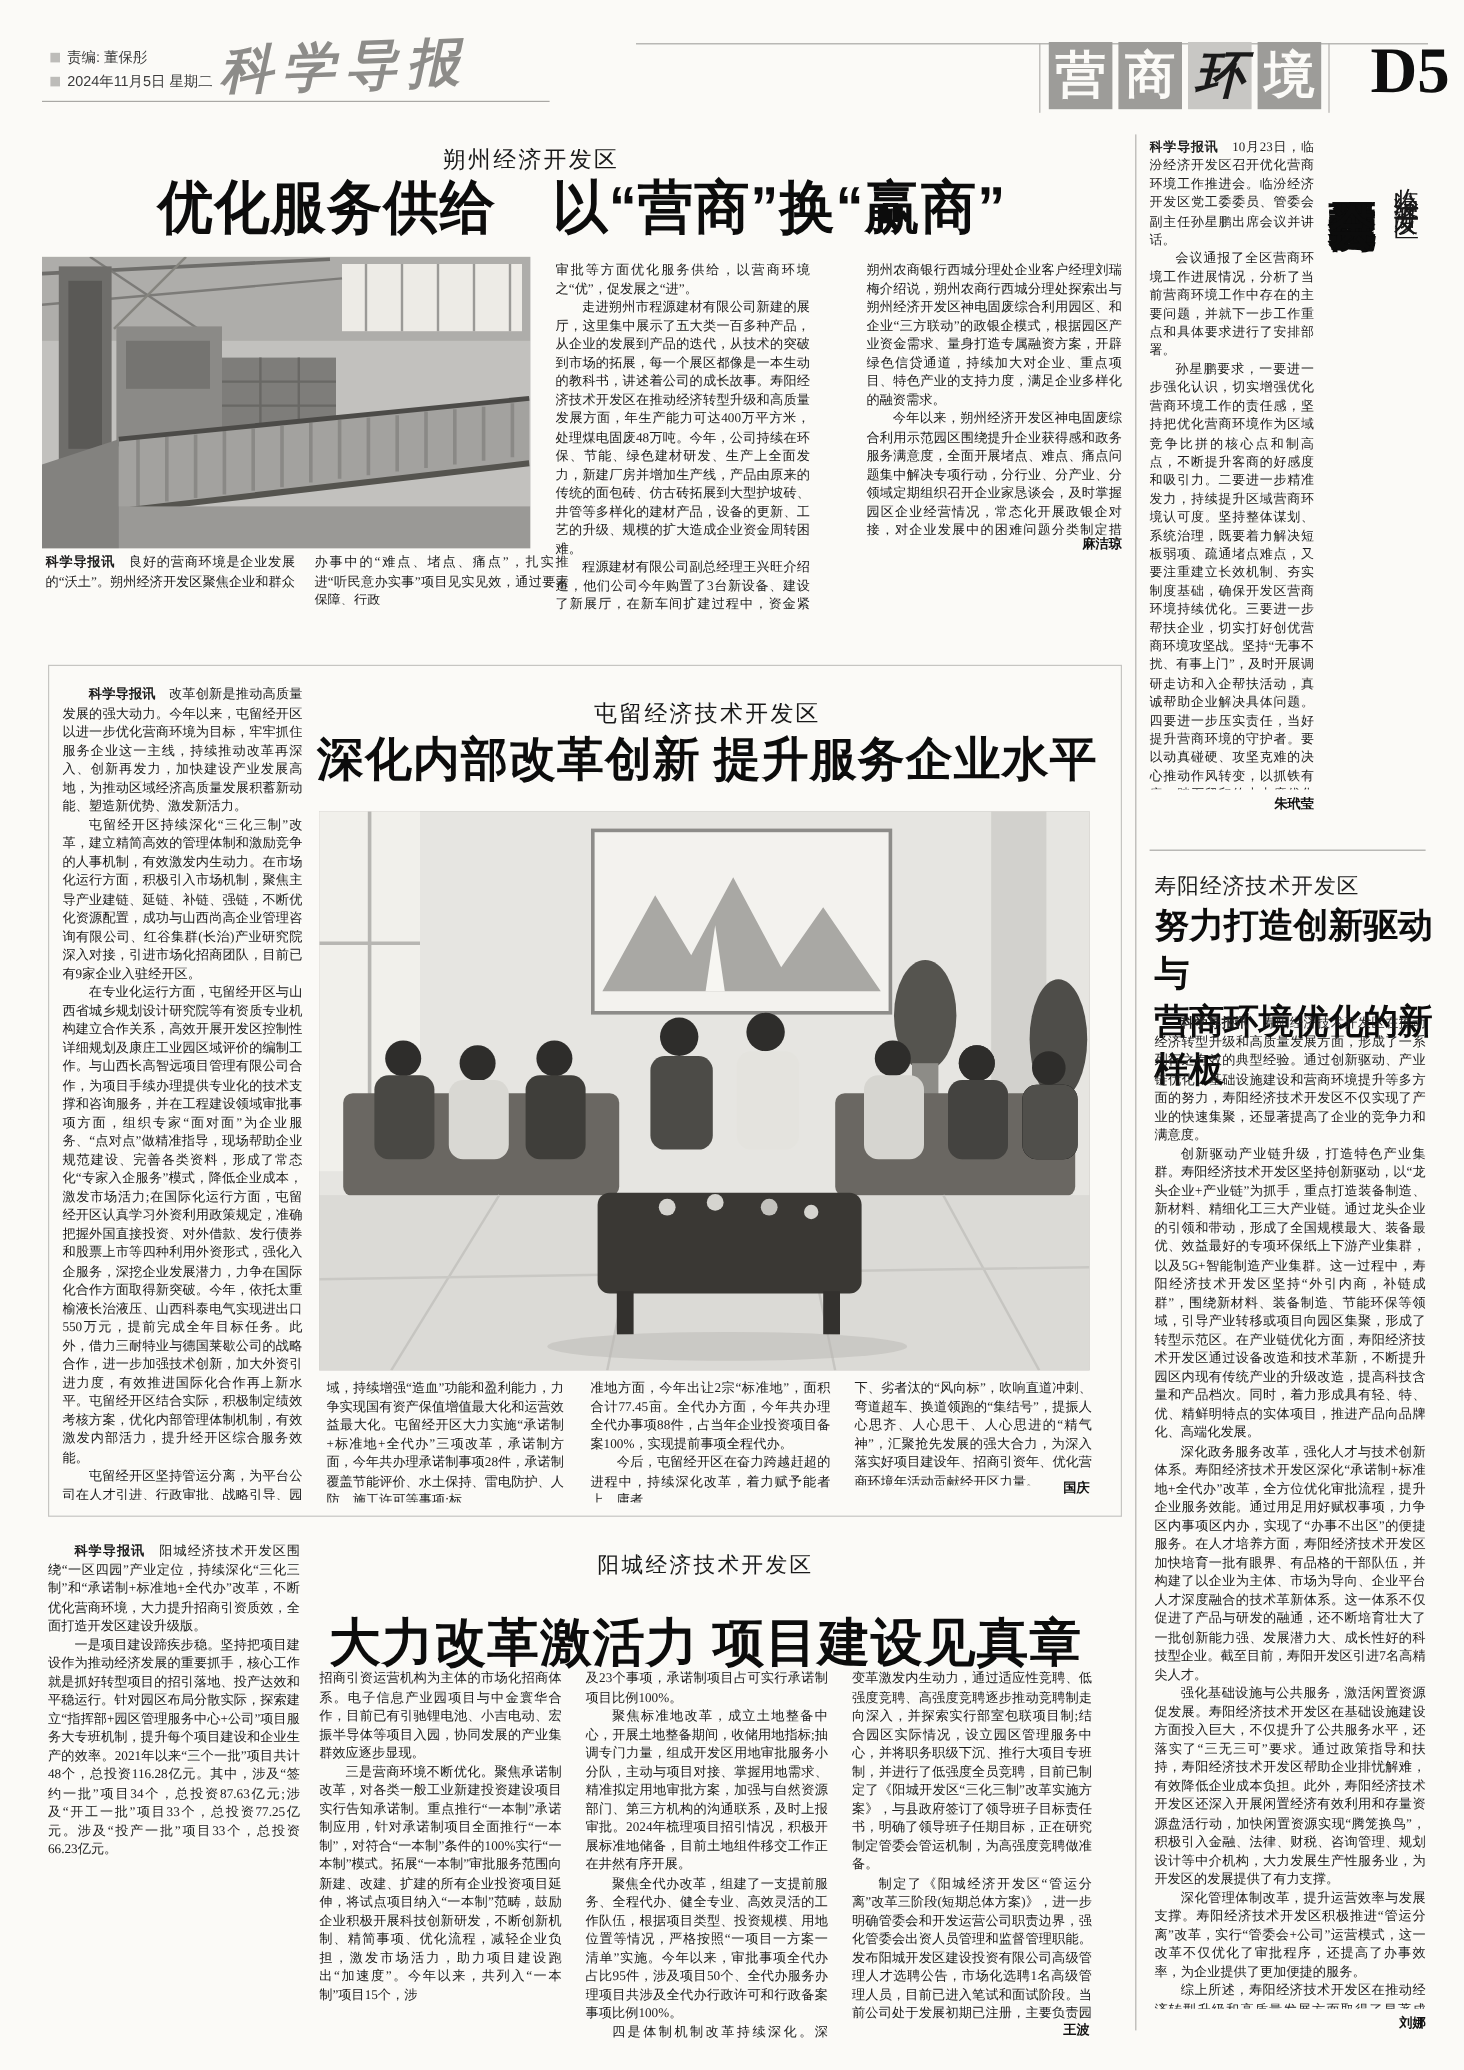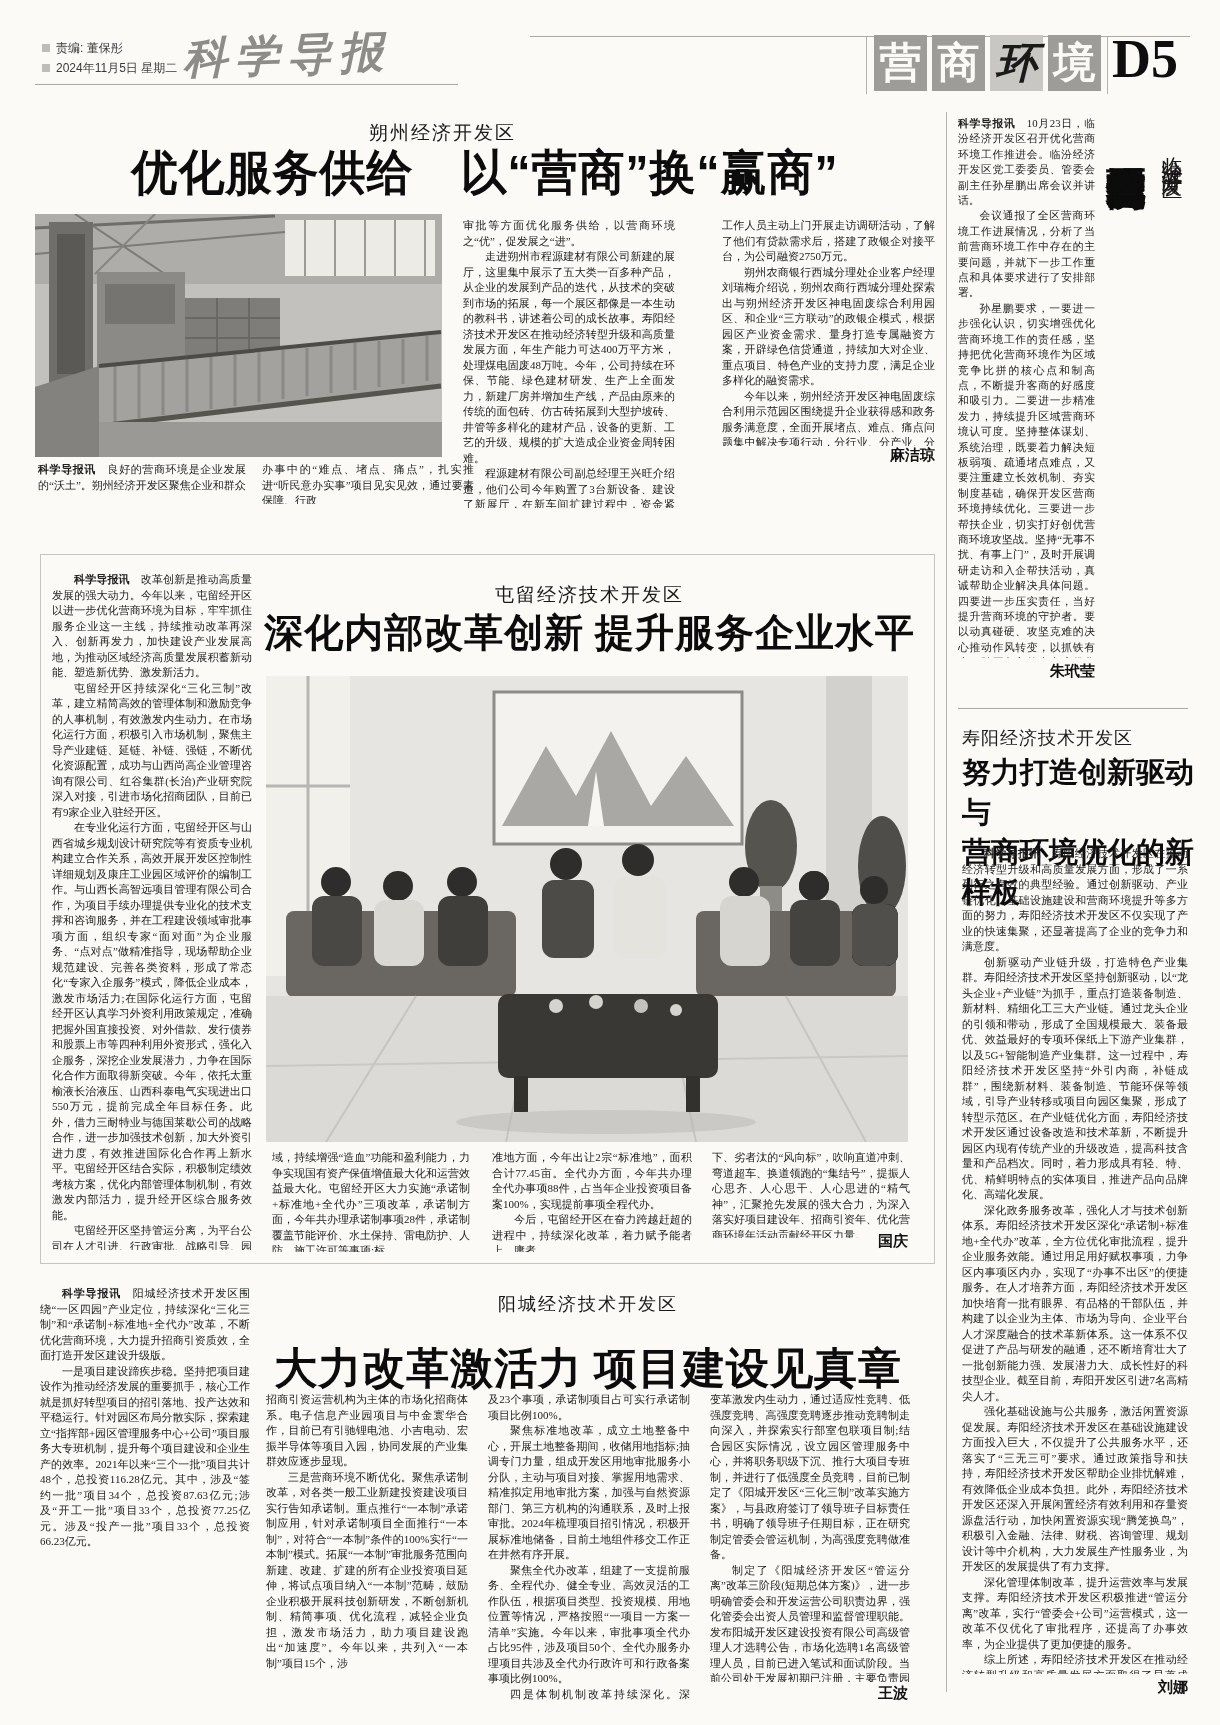--- a/index.html
+++ b/index.html
@@ -10,30 +10,30 @@
   .rule-h{position:absolute;height:1px;background:#a9a8a5;}
   .rule-v{position:absolute;width:1px;background:#b3b2af;}
   .sq{position:absolute;width:8px;height:8px;background:#bdbcb9;}
   .hd-meta{font-family:"Liberation Sans","DejaVu Sans",sans-serif;font-size:12px;color:#3a3a3a;}
   .masthead{font-size:44px;font-weight:bold;font-style:italic;color:#8d8c89;letter-spacing:8px;
             font-family:"DejaVu Serif","Liberation Serif",serif;transform:rotate(-2deg);}
   .label-box{position:absolute;width:53px;height:56px;top:35px;background:#9d9c99;color:#fbfaf7;
              font-family:"Liberation Sans","DejaVu Sans",sans-serif;font-weight:bold;font-size:42px;
              display:flex;align-items:center;justify-content:center;}
   .label-box.art{background:#c8c7c4;color:#1a1a1a;font-style:italic;font-family:"DejaVu Serif",serif;}
-  .pageno{font-family:"Liberation Serif",serif;font-weight:bold;font-size:54px;color:#0e0e0e;}
+  .pageno{font-family:"Liberation Serif",serif;font-weight:bold;font-size:54px;color:#0e0e0e;margin-left:30px;}
   .kicker{font-size:19px;letter-spacing:2px;text-align:center;color:#191919;}
   .h-sans{font-family:"Liberation Sans","DejaVu Sans",sans-serif;font-weight:900;color:#0c0c0c;}
   .h-serif{font-family:"Liberation Serif","DejaVu Serif",serif;font-weight:bold;color:#0c0c0c;}
   .body-col{font-size:11px;line-height:15.5px;text-align:justify;overflow:hidden;color:#202020;}
   .body-col p{margin:0;text-indent:2em;}
   .body-col p.nohang{text-indent:0;}
   .cont p:first-child{text-indent:0;}
   .lead{font-weight:bold;font-family:"Liberation Sans","DejaVu Sans",sans-serif;}
-  .byline{position:absolute;font-weight:bold;font-size:15px;text-align:right;
+  .byline{position:absolute;font-weight:bold;font-size:11px;text-align:right;
           font-family:"Liberation Sans","DejaVu Sans",sans-serif;color:#111;}
   .vert{writing-mode:vertical-rl;text-orientation:upright;}
   .photo-frame{position:absolute;overflow:hidden;background:#bdbcba;}
   .tl-box{position:absolute;border:1px solid #c6c5c2;}
 </style>
 </head>
 <body>
 
 <div id="paper">
 
@@ -111,21 +111,20 @@
   <div class="body-col cont abs" style="left:262px;top:462px;width:212px;height:42px;">
       <p>办事中的“难点、堵点、痛点”，扎实推进“听民意办实事”项目见实见效，通过要素保障、行政</p>
     </div>
 
   <div class="body-col cont abs" style="left:463px;top:218px;width:212px;height:290px;">
       <p>审批等方面优化服务供给，以营商环境之“优”，促发展之“进”。</p>
       <p>走进朔州市程源建材有限公司新建的展厅，这里集中展示了五大类一百多种产品，从企业的发展到产品的迭代，从技术的突破到市场的拓展，每一个展区都像是一本生动的教科书，讲述着公司的成长故事。寿阳经济技术开发区在推动经济转型升级和高质量发展方面，年生产能力可达400万平方米，处理煤电固废48万吨。今年，公司持续在环保、节能、绿色建材研发、生产上全面发力，新建厂房并增加生产线，产品由原来的传统的面包砖、仿古砖拓展到大型护坡砖、井管等多样化的建材产品，设备的更新、工艺的升级、规模的扩大造成企业资金周转困难。</p>
       <p>程源建材有限公司副总经理王兴旺介绍道，他们公司今年购置了3台新设备、建设了新展厅，在新车间扩建过程中，资金紧缺，园区</p>
     </div>
   <div class="body-col cont abs" style="left:722px;top:218px;width:213px;height:228px;">
-      <p>工作人员主动上门开展走访调研活动，了解了他们有贷款需求后，搭建了政银企对接平台，为公司融资2750万元。</p>
       <p>朔州农商银行西城分理处企业客户经理刘瑞梅介绍说，朔州农商行西城分理处探索出与朔州经济开发区神电固废综合利用园区、和企业“三方联动”的政银企模式，根据园区产业资金需求、量身打造专属融资方案，开辟绿色信贷通道，持续加大对企业、重点项目、特色产业的支持力度，满足企业多样化的融资需求。</p>
       <p>今年以来，朔州经济开发区神电固废综合利用示范园区围绕提升企业获得感和政务服务满意度，全面开展堵点、难点、痛点问题集中解决专项行动，分行业、分产业、分领域定期组织召开企业家恳谈会，及时掌握园区企业经营情况，常态化开展政银企对接，对企业发展中的困难问题分类制定措施。</p>
     </div>
   <div class="byline" style="left:790px;top:446px;width:145px;">麻洁琼</div>
 
   <div class="body-col abs" style="left:958px;top:116px;width:137px;height:542px;font-size:10.8px;line-height:15.4px;">
     <p class="nohang"><span class="lead">科学导报讯</span><span>　10月23日，临汾经济开发区召开优化营商环境工作推进会。临汾经济开发区党工委委员、管委会副主任孙星鹏出席会议并讲话。</span></p>
     <div>
         <p>会议通报了全区营商环境工作进展情况，分析了当前营商环境工作中存在的主要问题，并就下一步工作重点和具体要求进行了安排部署。</p>
         <p>孙星鹏要求，一要进一步强化认识，切实增强优化营商环境工作的责任感，坚持把优化营商环境作为区域竞争比拼的核心点和制高点，不断提升客商的好感度和吸引力。二要进一步精准发力，持续提升区域营商环境认可度。坚持整体谋划、系统治理，既要着力解决短板弱项、疏通堵点难点，又要注重建立长效机制、夯实制度基础，确保开发区营商环境持续优化。三要进一步帮扶企业，切实打好创优营商环境攻坚战。坚持“无事不扰、有事上门”，及时开展调研走访和入企帮扶活动，真诚帮助企业解决具体问题。四要进一步压实责任，当好提升营商环境的守护者。要以动真碰硬、攻坚克难的决心推动作风转变，以抓铁有痕、踏石留印的大力度优化营商环境，为培育发展新优势新动能提供坚强保障。</p>

